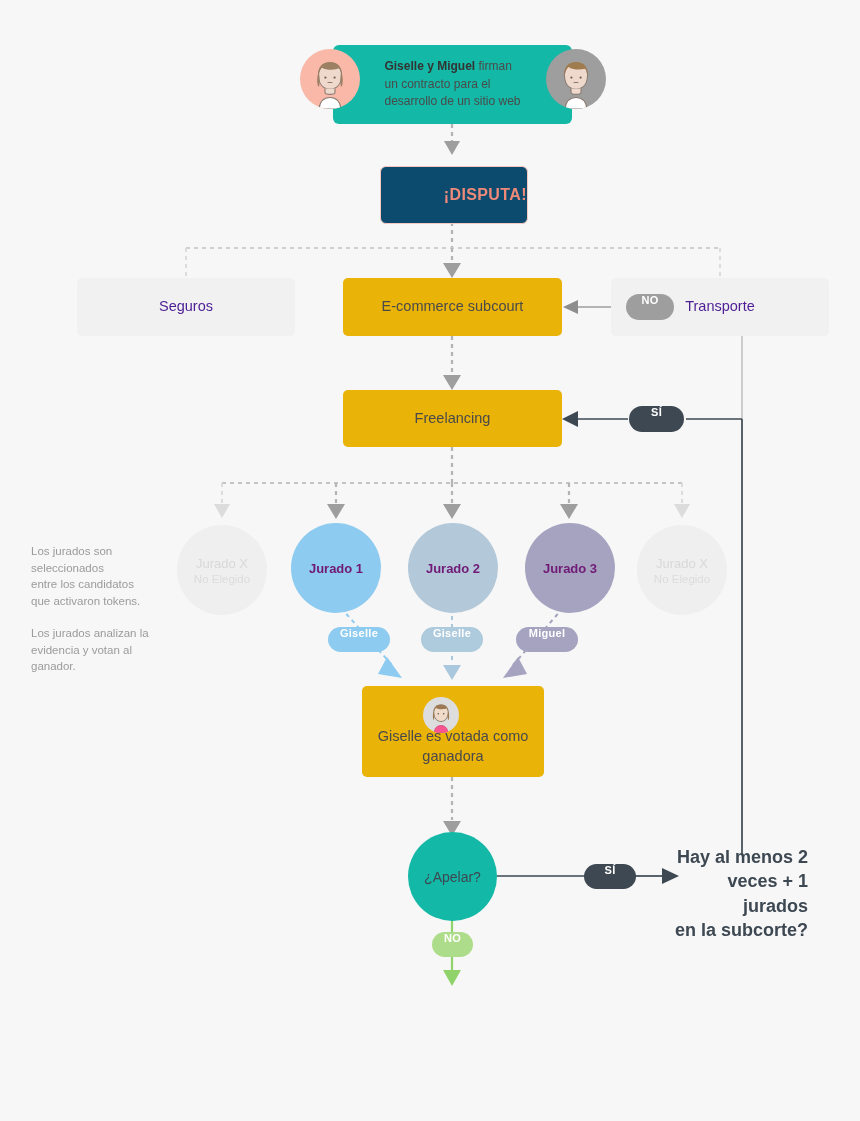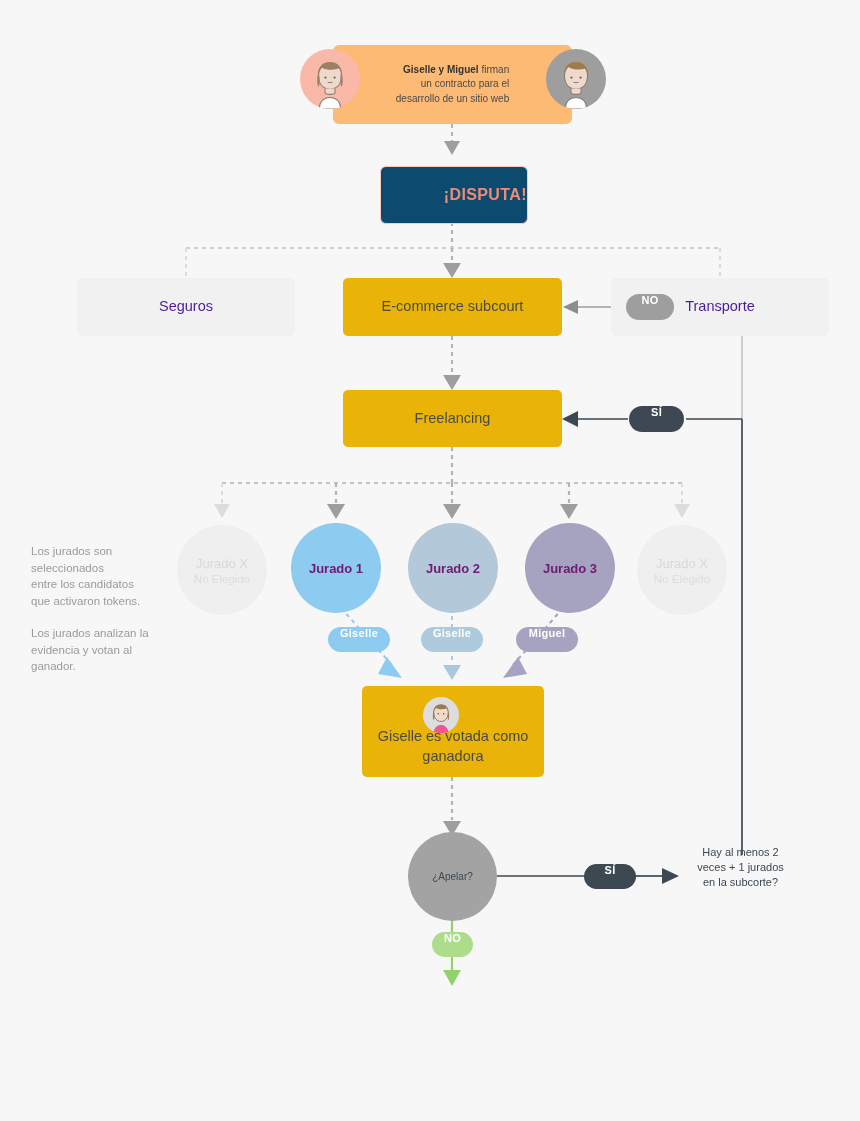--- a/index.html
+++ b/index.html
@@ -64,28 +64,28 @@
   
   .avatar {
     position: absolute;
     border-radius: 50%;
     overflow: hidden;
   }
 
   
   .contract {
     position: absolute;
-    background: #fdba74;
+    background: #14b8a6;
     border-radius: 6px;
     display: flex;
     align-items: center;
     justify-content: center;
-    text-align: right;
+    text-align: left;
     color: #4a4a4a;
-    font-size: 10px;
+    font-size: 12px;
     line-height: 1.45;
   }
   .contract b { color: #333; }
 
   
   .juror {
     position: absolute;
     border-radius: 50%;
     display: flex;
     flex-direction: column;
@@ -118,36 +118,36 @@
     font-size: 11px;
     font-weight: bold;
     color: #ffffff;
     letter-spacing: .3px;
   }
 
   
   .decision {
     position: absolute;
     border-radius: 50%;
-    background: #a3a3a3;
+    background: #14b8a6;
     display: flex;
     align-items: center;
     justify-content: center;
     color: #3d4852;
-    font-size: 10px;
+    font-size: 14px;
   }
 
   
   .question {
     position: absolute;
     color: #3d4852;
-    font-size: 11px;
-    font-weight: normal;
+    font-size: 18px;
+    font-weight: bold;
     line-height: 1.35;
-    text-align: center;
+    text-align: right;
     white-space: pre-line;
   }
 
   svg.wires {
     position: absolute;
     left: 0; top: 0;
     width: 860px;
     height: 1121px;
     pointer-events: none;
   }

